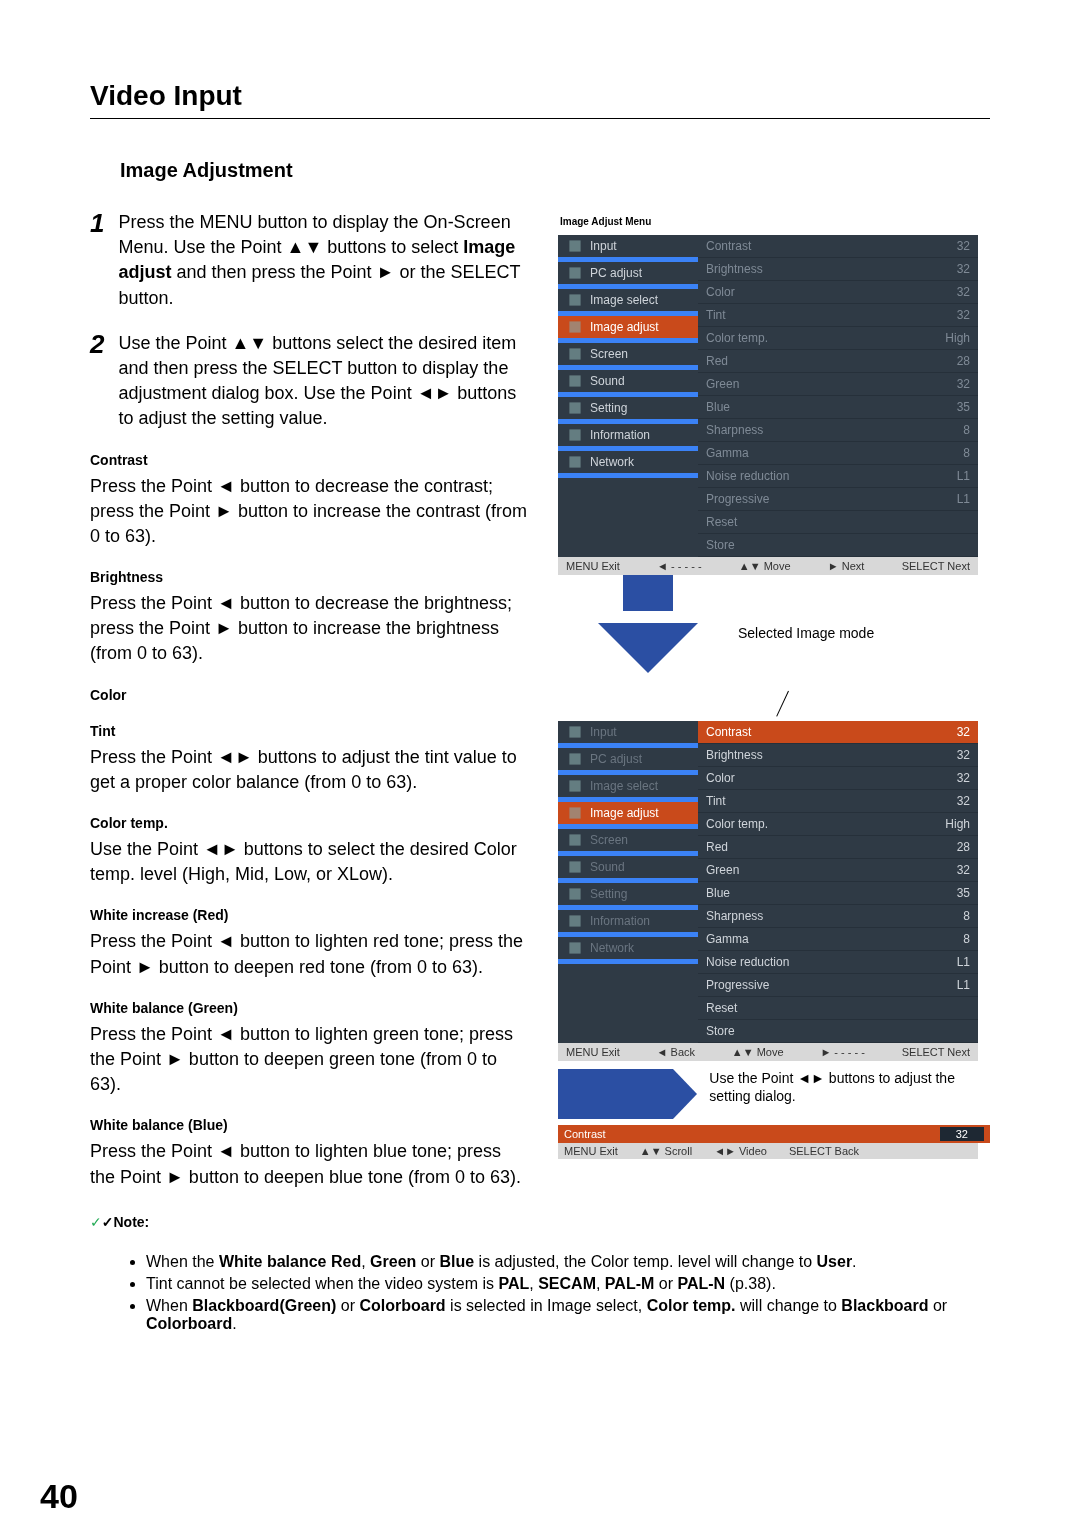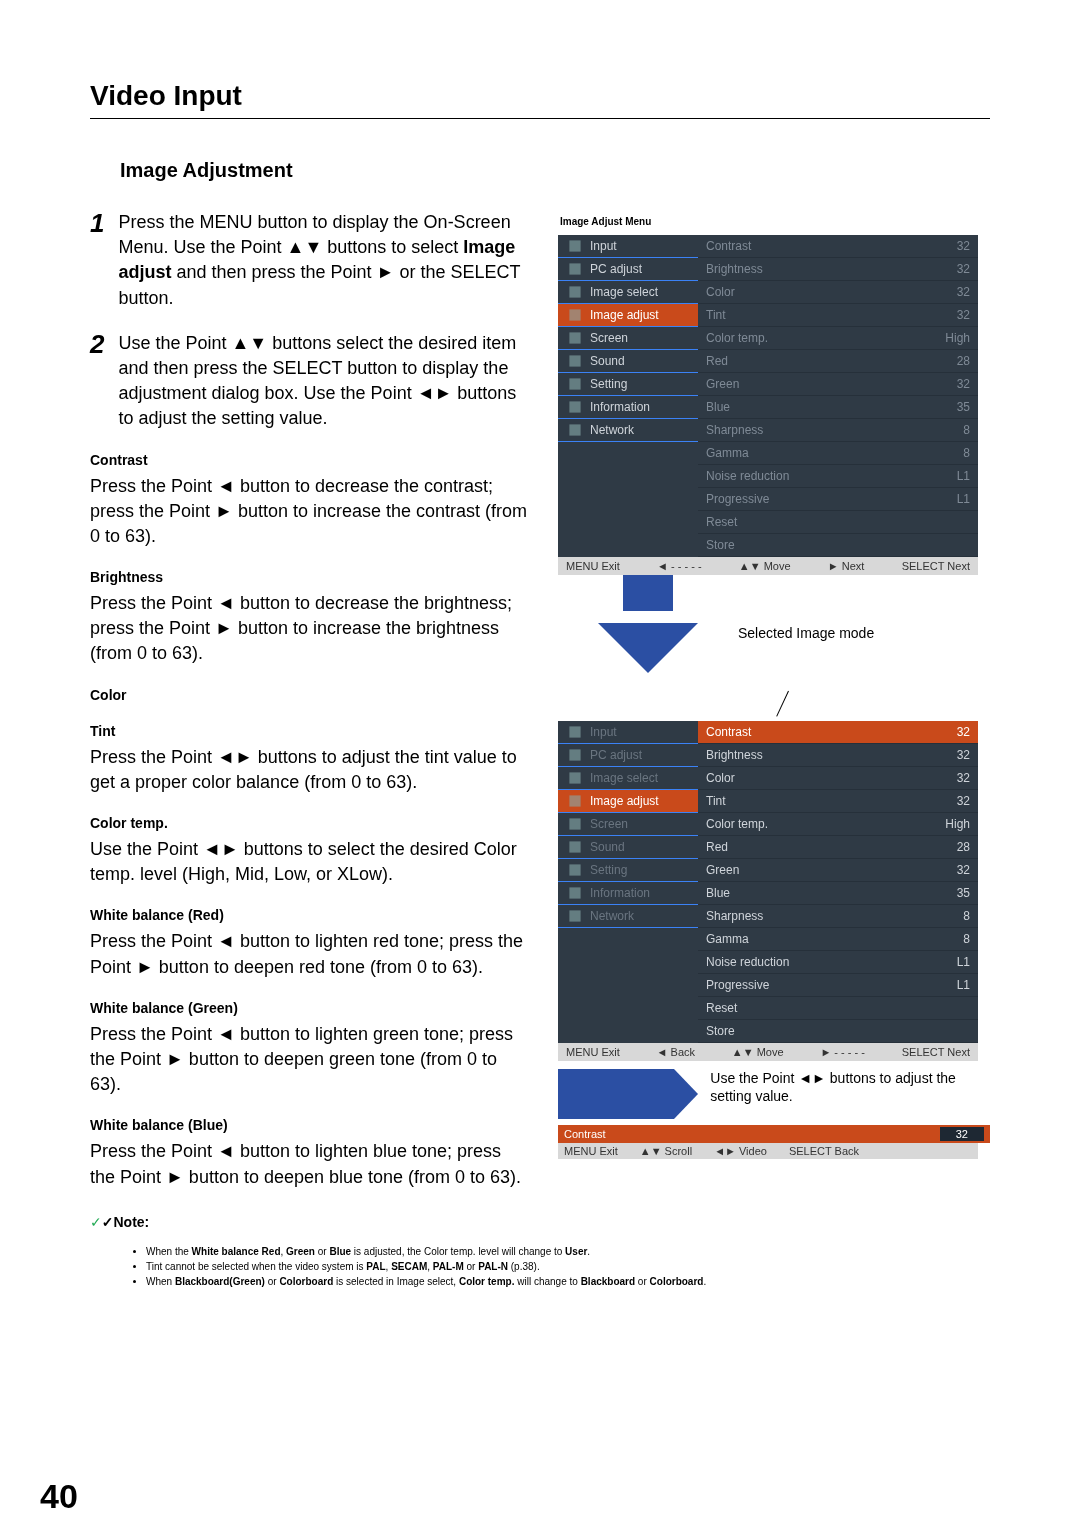--- a/index.html
+++ b/index.html
@@ -62,22 +62,22 @@
     margin-top: 20px;
     margin-bottom: 6px;
   }
   .note-label {
     font-size: 14px;
     margin-top: 24px;
     font-weight: normal;
   }
   .note-label .check { color:#2a5; }
   .notes {
-    font-size: 10px;
-    margin: 16px 0 0 16px;
+    font-size: 16px;
+    margin: 23px 0 0 16px;
   }
   .notes li {
     margin-bottom: 4px;
   }
   .footer-page {
     position: absolute;
     bottom: 24px;
     left: 40px;
     font-size: 34px;
     font-weight: bold;
@@ -104,21 +104,21 @@
   }
   .osd-right {
     flex: 1;
     background: #2f3a45;
   }
   .osd-row {
     display:flex;
     align-items:center;
     height: 22px;
     padding: 0 8px;
-    border-bottom: 1px solid #3b82f6;
+    border-bottom: 5px solid #3b82f6;
   }
   .osd-row .icon {
     width:18px;
     height:14px;
     margin-right:6px;
     display:inline-block;
   }
   .osd-left .active { background:#c94a1b; color:#fff; }
   .osd-right .active { background:#c94a1b; color:#fff; }
   .osd-right-row {
@@ -228,21 +228,21 @@
       <div id="sections">
           <div class="section-label">Contrast</div>
           <div class="para">Press the Point ◄ button to decrease the contrast; press the Point ► button to increase the contrast (from 0 to 63).</div>
           <div class="section-label">Brightness</div>
           <div class="para">Press the Point ◄ button to decrease the brightness; press the Point ► button to increase the brightness (from 0 to 63).</div>
           <div class="section-label">Color</div>
           <div class="section-label">Tint</div>
           <div class="para">Press the Point ◄► buttons to adjust the tint value to get a proper color balance (from 0 to 63).</div>
           <div class="section-label">Color temp.</div>
           <div class="para">Use the Point ◄► buttons to select the desired Color temp. level (High, Mid, Low, or XLow).</div>
-          <div class="section-label">White balance (Red)</div>
+          <div class="section-label">White increase (Red)</div>
           <div class="para">Press the Point ◄ button to lighten red tone; press the Point ► button to deepen red tone (from 0 to 63).</div>
           <div class="section-label">White balance (Green)</div>
           <div class="para">Press the Point ◄ button to lighten green tone; press the Point ► button to deepen green tone (from 0 to 63).</div>
           <div class="section-label">White balance (Blue)</div>
           <div class="para">Press the Point ◄ button to lighten blue tone; press the Point ► button to deepen blue tone (from 0 to 63).</div>
         </div>
     </div>
 
     <div class="col-right">
       <div class="menu-title">Image Adjust Menu</div>
@@ -499,21 +499,21 @@
             <span>MENU Exit</span>
             <span>◄ Back</span>
             <span>▲▼ Move</span>
             <span>► - - - - -</span>
             <span>SELECT Next</span>
           </div>
         </div>
 
       <div class="hint-row">
         <div class="hint-arrow-block"></div>
-        <div class="hint-text">Use the Point ◄► buttons to adjust the setting value.</div>
+        <div class="hint-text">Use the Point ◄► buttons to adjust the setting dialog.</div>
       </div>
 
       <div class="slider-bar">
         <span>Contrast</span>
         <span style="margin-left:auto;background:#1e2833;padding:1px 16px;">32</span>
       </div>
       <div class="slider-footer">
         <span>MENU Exit</span>
         <span>▲▼ Scroll</span>
         <span>◄► Video</span>

